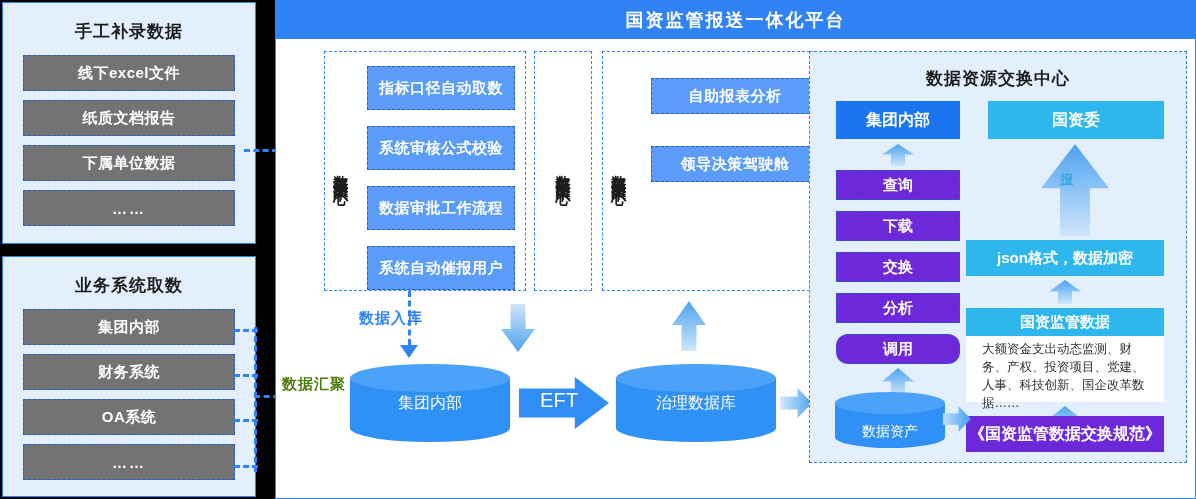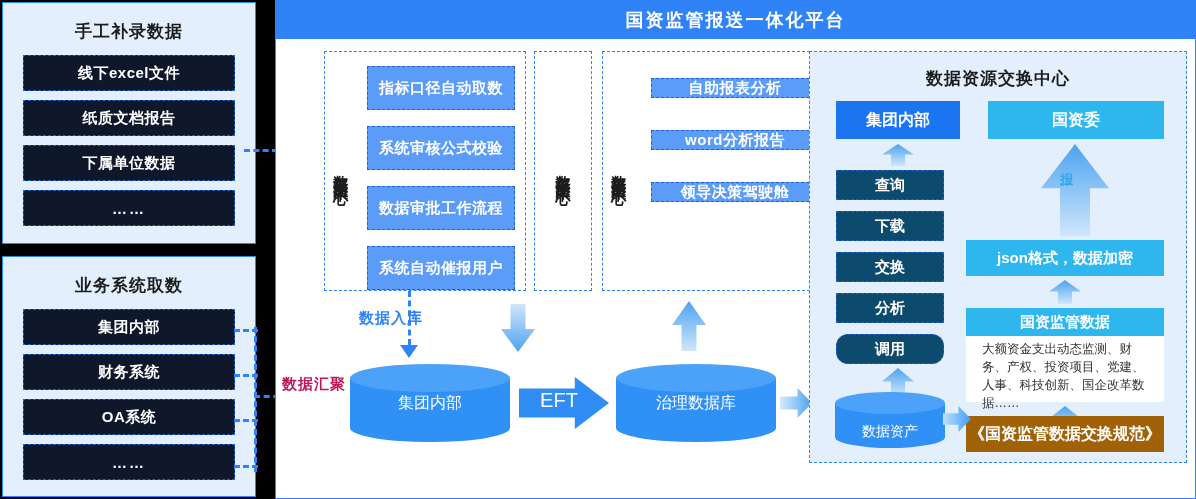--- a/index.html
+++ b/index.html
@@ -26,21 +26,21 @@
     text-align: center;
     font-size: 17px;
     font-weight: bold;
     color: #1d1d1d;
     margin-top: 17px;
     letter-spacing: 1px;
   }
   .chip-list { margin-top: 12px; padding: 0 20px; }
   .chip {
     height: 36px;
-    background: #0f172a;
+    background: #737373;
     border: 1px dashed #1f5fd0;
     margin-bottom: 9px;
     display: flex;
     align-items: center;
     justify-content: center;
     color: #ffffff;
     font-size: 15px;
     font-weight: bold;
     letter-spacing: .5px;
   }
@@ -99,21 +99,21 @@
     border: 1px dashed #1f5fd0;
     color: #fff;
     font-size: 15px;
     font-weight: bold;
     display: flex;
     align-items: center;
     justify-content: center;
     margin-bottom: 16px;
     letter-spacing: .5px;
   }
-  #group-analysis .gitem { height: 20px; margin-bottom: 32px; }
+  #group-analysis .gitem { height: 36px; margin-bottom: 32px; }
 
   
   #exchange-center {
     position: absolute;
     left: 533px; top: 50px;
     width: 378px; height: 412px;
     background: #e4effd;
     border: 1px dashed #2f83f6;
   }
   #exchange-title {
@@ -131,22 +131,22 @@
   }
   #box-group-internal {
     left: 26px; top: 49px; width: 124px; height: 38px;
     background: #1b74f0; font-size: 16px;
   }
   #box-sasac {
     left: 178px; top: 49px; width: 176px; height: 38px;
     background: #2eb7ef; font-size: 16px;
   }
   .ec-chip {
-    position: absolute; left: 26px; width: 108px; height: 30px;
-    background: #0c4a6e; border: 1px dashed #1f5fd0;
+    position: absolute; left: 26px; width: 124px; height: 30px;
+    background: #6d28d9; border: 1px dashed #1f5fd0;
     display: flex; align-items: center; justify-content: center;
     color: #fff; font-size: 15px; font-weight: bold;
   }
   #chip-query   { top: 118px; }
   #chip-down    { top: 159px; }
   #chip-swap    { top: 200px; }
   #chip-analyze { top: 241px; }
   #chip-invoke  { top: 282px; border-radius: 12px; }
 
   #box-json {
@@ -157,21 +157,21 @@
     left: 156px; top: 256px; width: 198px; height: 28px;
     background: #2eb7ef; font-size: 15px;
   }
   #sasac-data-desc {
     position: absolute; left: 156px; top: 284px; width: 198px; height: 66px;
     background: #ffffff; color: #333; font-size: 12.5px;
     line-height: 1.45; padding: 4px 12px 0 16px;
   }
   #box-spec {
     left: 156px; top: 364px; width: 198px; height: 36px;
-    background: #a16207; font-size: 16px;
+    background: #6d28d9; font-size: 16px;
   }
 
   
   .uparrow, .downarrow {
     position: absolute;
     background: linear-gradient(to top, #cfe6fb, #4da3f0);
     clip-path: polygon(50% 0%, 100% 48%, 72% 48%, 72% 100%, 28% 100%, 28% 48%, 0% 48%);
   }
   #arrow-ec-internal { left: 72px; top: 92px; width: 32px; height: 22px; }
   #arrow-ec-invoke   { left: 72px; top: 316px; width: 32px; height: 28px; }
@@ -268,21 +268,21 @@
   }
   #dash-ruku-v { left: 132px; top: 290px; height: 54px; }
   #tri-ruku { left: 124px; top: 344px; }
   #label-ruku {
     position: absolute; left: 115px; top: 308px;
     font-size: 15px; font-weight: bold; color: #2f83f6;
     transform: translateX(-50%); white-space: nowrap; letter-spacing: 1px;
   }
   #label-huiju {
     position: absolute; left: 6px; top: 374px;
-    font-size: 15px; font-weight: bold; color: #be185d;
+    font-size: 15px; font-weight: bold; color: #4d7c0f;
     letter-spacing: 1px; white-space: nowrap;
   }
 
   
   #conn-manual-h { left: 244px; top: 149px; width: 62px; }
   #tri-manual { left: 305px; top: 142px; }
   #conn-bus-v { left: 254px; top: 327px; height: 145px; }
   #conn-bus-1 { left: 234px; top: 329px; width: 24px; }
   #conn-bus-2 { left: 234px; top: 374px; width: 24px; }
   #conn-bus-3 { left: 234px; top: 419px; width: 24px; }
@@ -341,21 +341,20 @@
     </div>
 
     <div class="dgroup" id="group-mid">
       <div class="vlabel">数据采集汇聚中心</div>
     </div>
 
     <div class="dgroup" id="group-analysis">
       <div class="vlabel">数据采集汇聚中心</div>
       <div class="gitems">
         <div class="gitem">自助报表分析</div>
-        <div class="gitem">word分析报告</div>
         <div class="gitem">领导决策驾驶舱</div>
       </div>
     </div>
 
     <div id="label-ruku">数据入库</div>
     <div class="vdash" id="dash-ruku-v"></div>
     <div class="tri-down" id="tri-ruku"></div>
     <div id="label-huiju">数据汇聚</div>
 
     <div id="arrow-down-gov" class=""></div>

